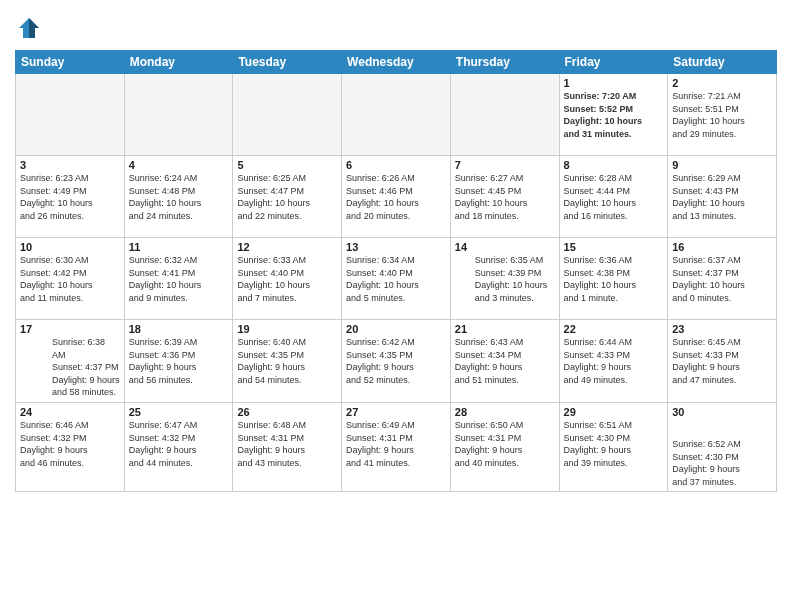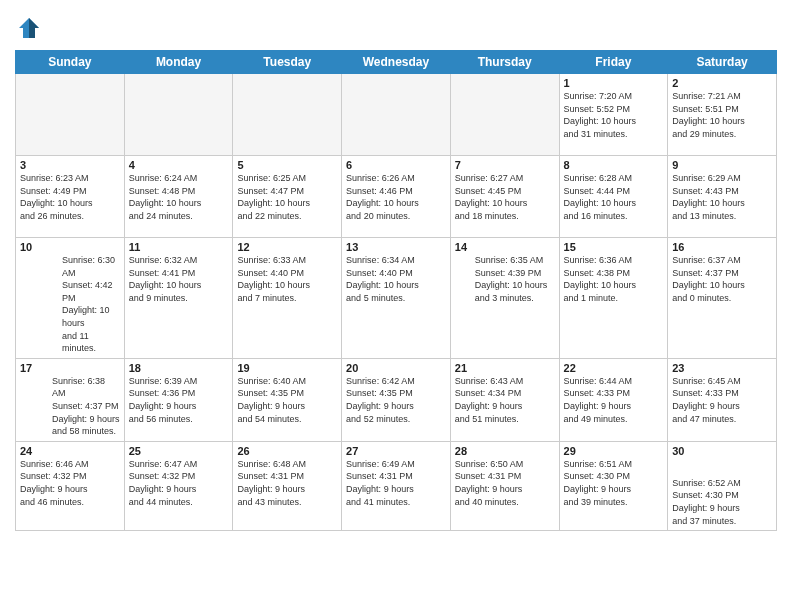--- a/index.html
+++ b/index.html
@@ -53,21 +53,21 @@
       color: #444;
     }
     .calendar {
       width: 100%;
       border-collapse: collapse;
       table-layout: fixed;
     }
     .calendar th {
       background: #2e86c1;
       color: #fff;
-      text-align: center;
+      text-align: left;
       padding: 4px 5px;
       font-size: 12px;
       font-weight: bold;
       border: 1px solid #2e86c1;
     }
     .calendar td {
       border: 1px solid #ccc;
       vertical-align: top;
       padding: 3px 4px;
       font-size: 9.5px;
@@ -128,21 +128,21 @@
     </thead>
     <tbody id="calendar-body">
     <tr>
           <td class="empty"></td>
           <td class="empty"></td>
           <td class="empty"></td>
           <td class="empty"></td>
           <td class="empty"></td>
           <td>
             <span class="day-num">1</span>
-            <div class="day-info" style="white-space: pre-line;">Sunrise: 7:20 AM
+            <div class="day-info" style="white-space: pre-line; font-weight: bold;">Sunrise: 7:20 AM
 Sunset: 5:52 PM
 Daylight: 10 hours
 and 31 minutes.</div>
           </td>
           <td>
             <span class="day-num">2</span>
             <div class="day-info" style="white-space: pre-line;">Sunrise: 7:21 AM
 Sunset: 5:51 PM
 Daylight: 10 hours
 and 29 minutes.</div>
@@ -195,21 +195,21 @@
             <span class="day-num">9</span>
             <div class="day-info" style="white-space: pre-line;">Sunrise: 6:29 AM
 Sunset: 4:43 PM
 Daylight: 10 hours
 and 13 minutes.</div>
           </td>
         </tr>
         <tr>
           <td>
             <span class="day-num">10</span>
-            <div class="day-info" style="white-space: pre-line; margin-left: 42px;">Sunrise: 6:30 AM
+            <div class="day-info" style="white-space: pre-line;">Sunrise: 6:30 AM
 Sunset: 4:42 PM
 Daylight: 10 hours
 and 11 minutes.</div>
           </td>
           <td>
             <span class="day-num">11</span>
             <div class="day-info" style="white-space: pre-line;">Sunrise: 6:32 AM
 Sunset: 4:41 PM
 Daylight: 10 hours
 and 9 minutes.</div>

